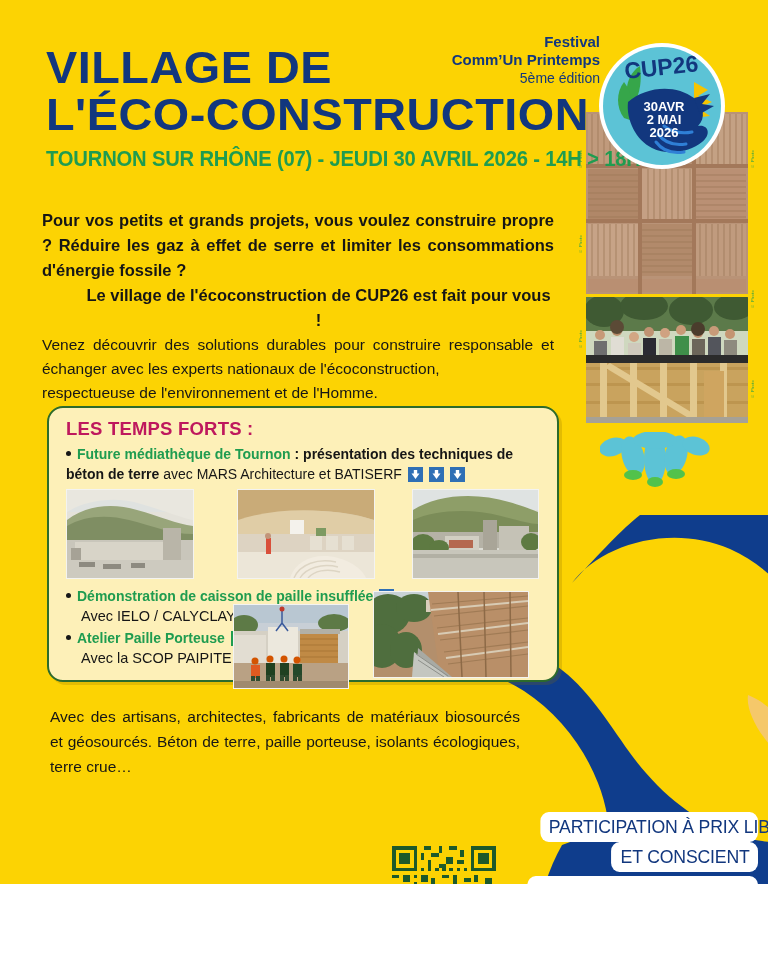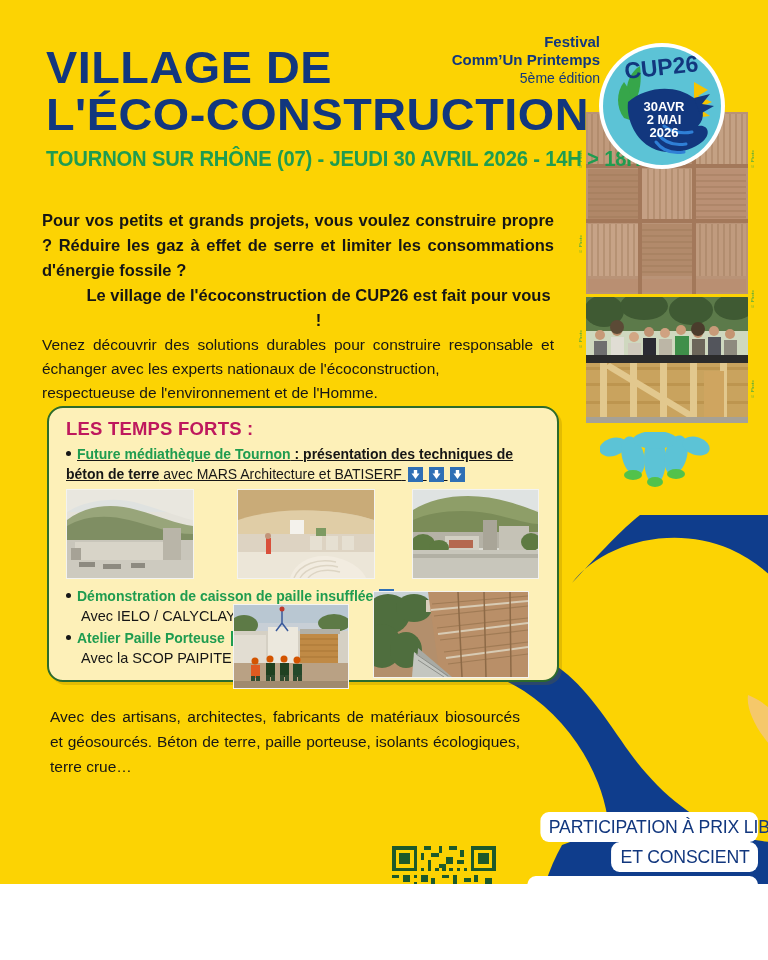--- a/index.html
+++ b/index.html
@@ -452,21 +452,21 @@
   <div class="intro">
     <p class="bold">Pour vos petits et grands projets, vous voulez construire propre ? Réduire les gaz à effet de serre et limiter les consommations d'énergie fossile ?</p>
     <p class="bold nojust">Le village de l'écoconstruction de CUP26 est fait pour vous !</p>
     <p class="reg">Venez découvrir des solutions durables pour construire responsable et échanger avec les experts nationaux de l'écoconstruction,</p>
     <p class="reg nojust">respectueuse de l'environnement et de l'Homme.</p>
   </div>
 
   <div class="temps-box">
     <div class="temps-title">LES TEMPS FORTS :</div>
 
-    <div class="bullet-row" style="left:17px; top:36px; width:478px;text-decoration:underline;">
+    <div class="bullet-row" style="left:17px; top:36px; width:478px;">
       <span class="bullet-dot"></span><span class="grn">Future médiathèque de Tournon</span><span class="blk-b"> : présentation des techniques de béton de terre</span><span class="blk"> avec MARS Architecture et BATISERF</span>
       <span class="arrow-badge">
         <svg width="15" height="15" viewBox="0 0 15 15">
             <path d="M7.5 12 L3.5 6.5 L5.8 6.5 L5.8 3 L9.2 3 L9.2 6.5 L11.5 6.5 Z" fill="#ffffff"></path>
           </svg>
       </span>
       <span class="arrow-badge">
         <svg width="15" height="15" viewBox="0 0 15 15">
             <path d="M7.5 12 L3.5 6.5 L5.8 6.5 L5.8 3 L9.2 3 L9.2 6.5 L11.5 6.5 Z" fill="#ffffff"></path>
           </svg>

